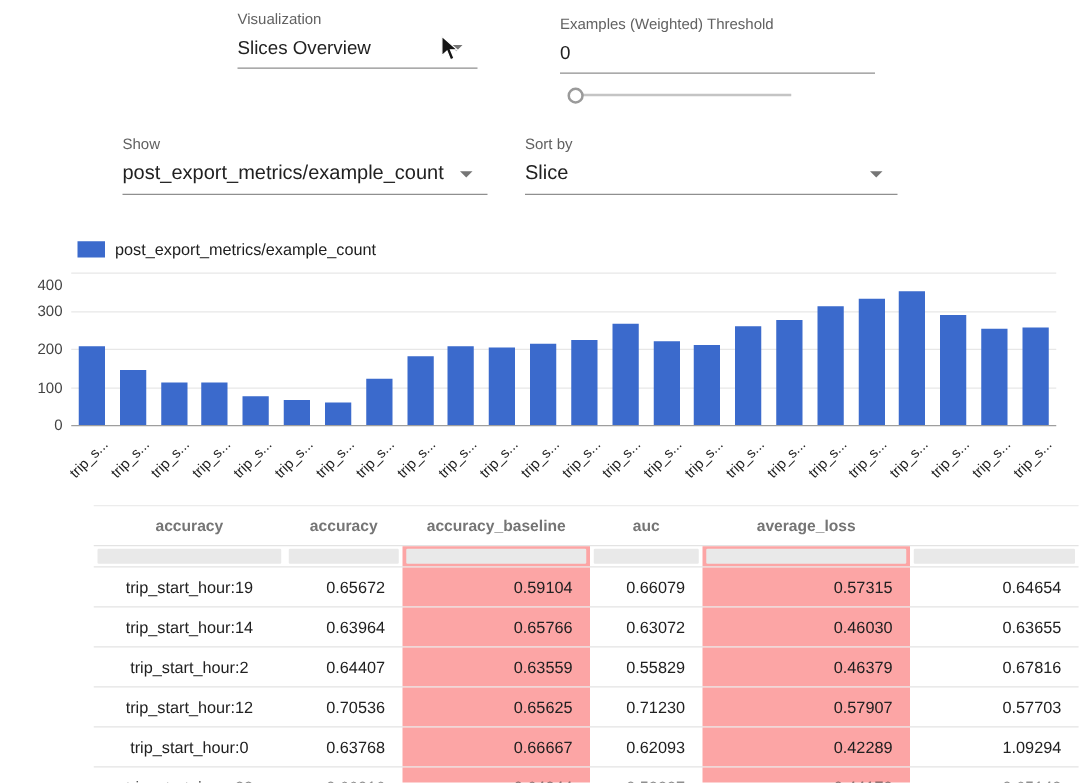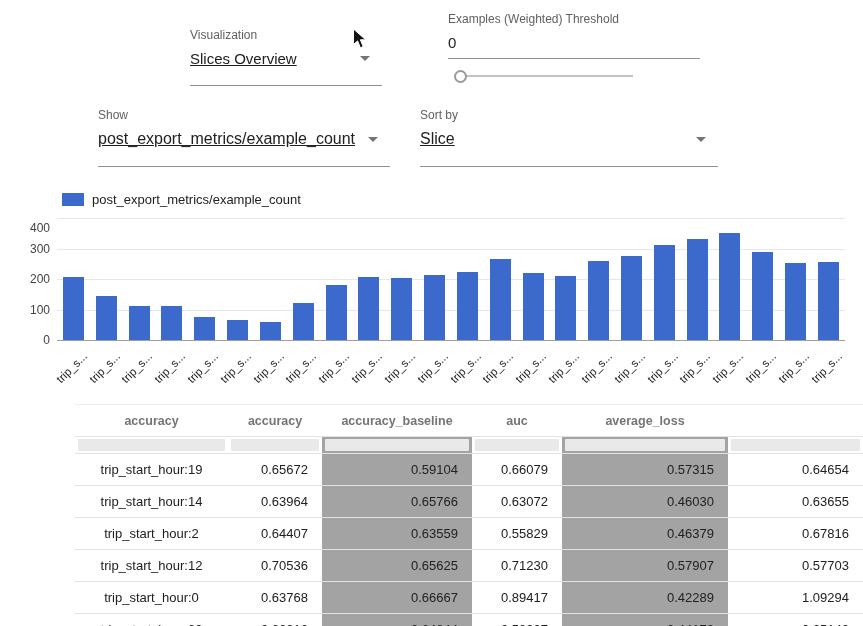--- a/index.html
+++ b/index.html
@@ -4,21 +4,21 @@
 <style>
   html,body{margin:0;padding:0;}
   body{
     width:863px;height:626px;background:#ffffff;overflow:hidden;position:relative;
     font-family:"Liberation Sans", sans-serif;
   }
   .ctl{position:absolute;}
   .ctl-label{font-size:12px;color:#616161;margin-bottom:8px;}
   .select{
     display:flex;justify-content:space-between;align-items:center;
-    border-bottom:1px solid #8f8f8f;padding-bottom:18px;cursor:pointer;color:#212121;text-decoration:underline;
+    border-bottom:1px solid #8f8f8f;padding-bottom:7px;cursor:pointer;color:#212121;
   }
   .sel-value{font-size:15px;white-space:nowrap;}
   .big .sel-value{font-size:16px;}
   .caret{
     width:0;height:0;border-left:5px solid transparent;border-right:5px solid transparent;
     border-top:5px solid #757575;margin-right:12px;
   }
   .underline-input{
     border-bottom:1px solid #8f8f8f;padding-bottom:7px;font-size:15px;color:#212121;
   }
@@ -50,28 +50,28 @@
     transform:rotate(-45deg);transform-origin:100% 0;
   }
   
   .table{position:absolute;left:75px;top:404px;width:788px;border-top:1px solid #ececec;}
   .trow{display:grid;grid-template-columns:153px 94px 150px 90px 166px 135px;border-bottom:1px solid #e3e3e3;}
   .thead .cell{font-size:12.5px;font-weight:bold;color:#757575;text-align:center;padding:9px 0 8px;}
   .filter .cell{padding:2px 3px;}
   .fbox{height:12px;background:#e9e9e9;border-radius:1px;}
   .drow .cell{font-size:13px;color:#212121;padding:8px 0;text-align:center;white-space:nowrap;}
   .drow .num{text-align:right;padding-right:14px;}
-  .shade{background:#a3a3a3;}
+  .shade{background:#fca5a5;}
 </style>
 </head>
 <body>
 
 <div>
 
-  <div class="ctl" style="left:190px;top:28px;width:192px;">
+  <div class="ctl" style="left:190px;top:8px;width:192px;">
     <div class="ctl-label">Visualization</div>
     <div class="select">
       <span class="sel-value">Slices Overview</span>
       <span class="caret"></span>
     </div>
   </div>
 
   <div class="ctl" style="left:448px;top:12px;width:252px;">
     <div class="ctl-label">Examples (Weighted) Threshold</div>
     <div class="underline-input">0</div>
@@ -281,21 +281,21 @@
           <div class="cell num">0.70536</div>
           <div class="cell num shade">0.65625</div>
           <div class="cell num">0.71230</div>
           <div class="cell num shade">0.57907</div>
           <div class="cell num">0.57703</div>
         </div>
         <div class="trow drow">
           <div class="cell">trip_start_hour:0</div>
           <div class="cell num">0.63768</div>
           <div class="cell num shade">0.66667</div>
-          <div class="cell num">0.89417</div>
+          <div class="cell num">0.62093</div>
           <div class="cell num shade">0.42289</div>
           <div class="cell num">1.09294</div>
         </div>
         <div class="trow drow">
           <div class="cell">trip_start_hour:23</div>
           <div class="cell num">0.66016</div>
           <div class="cell num shade">0.64844</div>
           <div class="cell num">0.58337</div>
           <div class="cell num shade">0.44173</div>
           <div class="cell num">0.65142</div>

